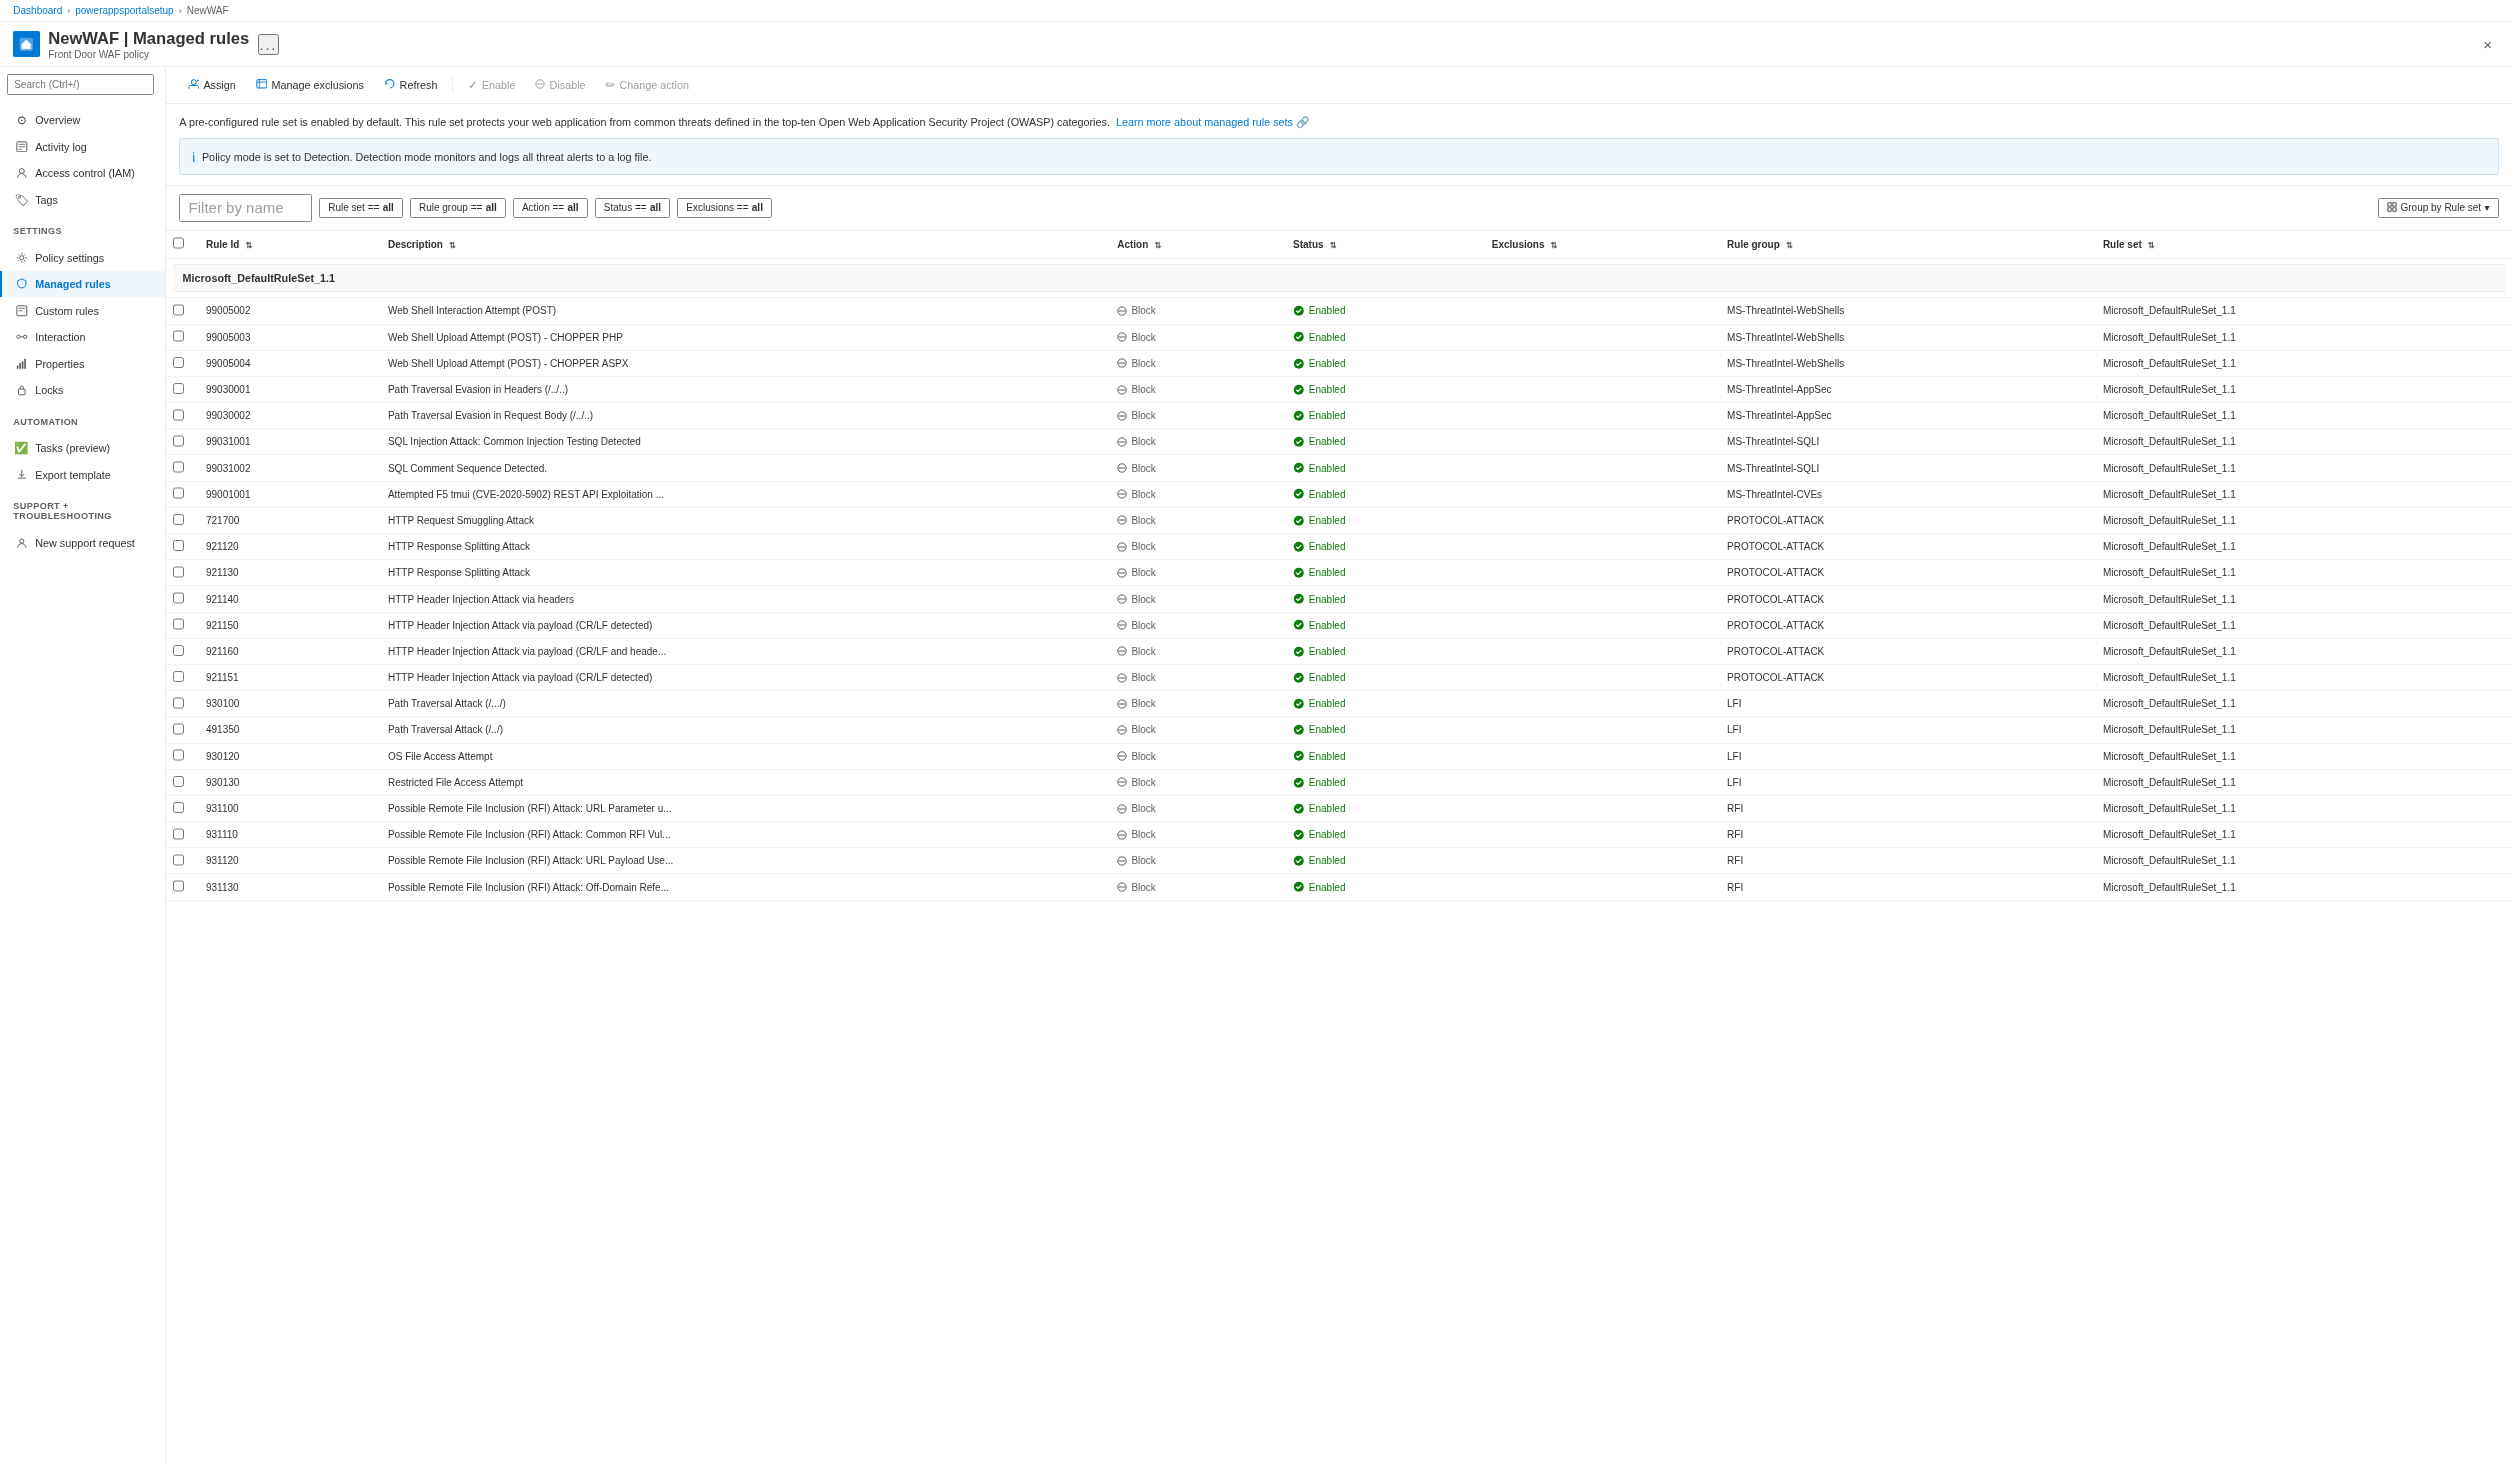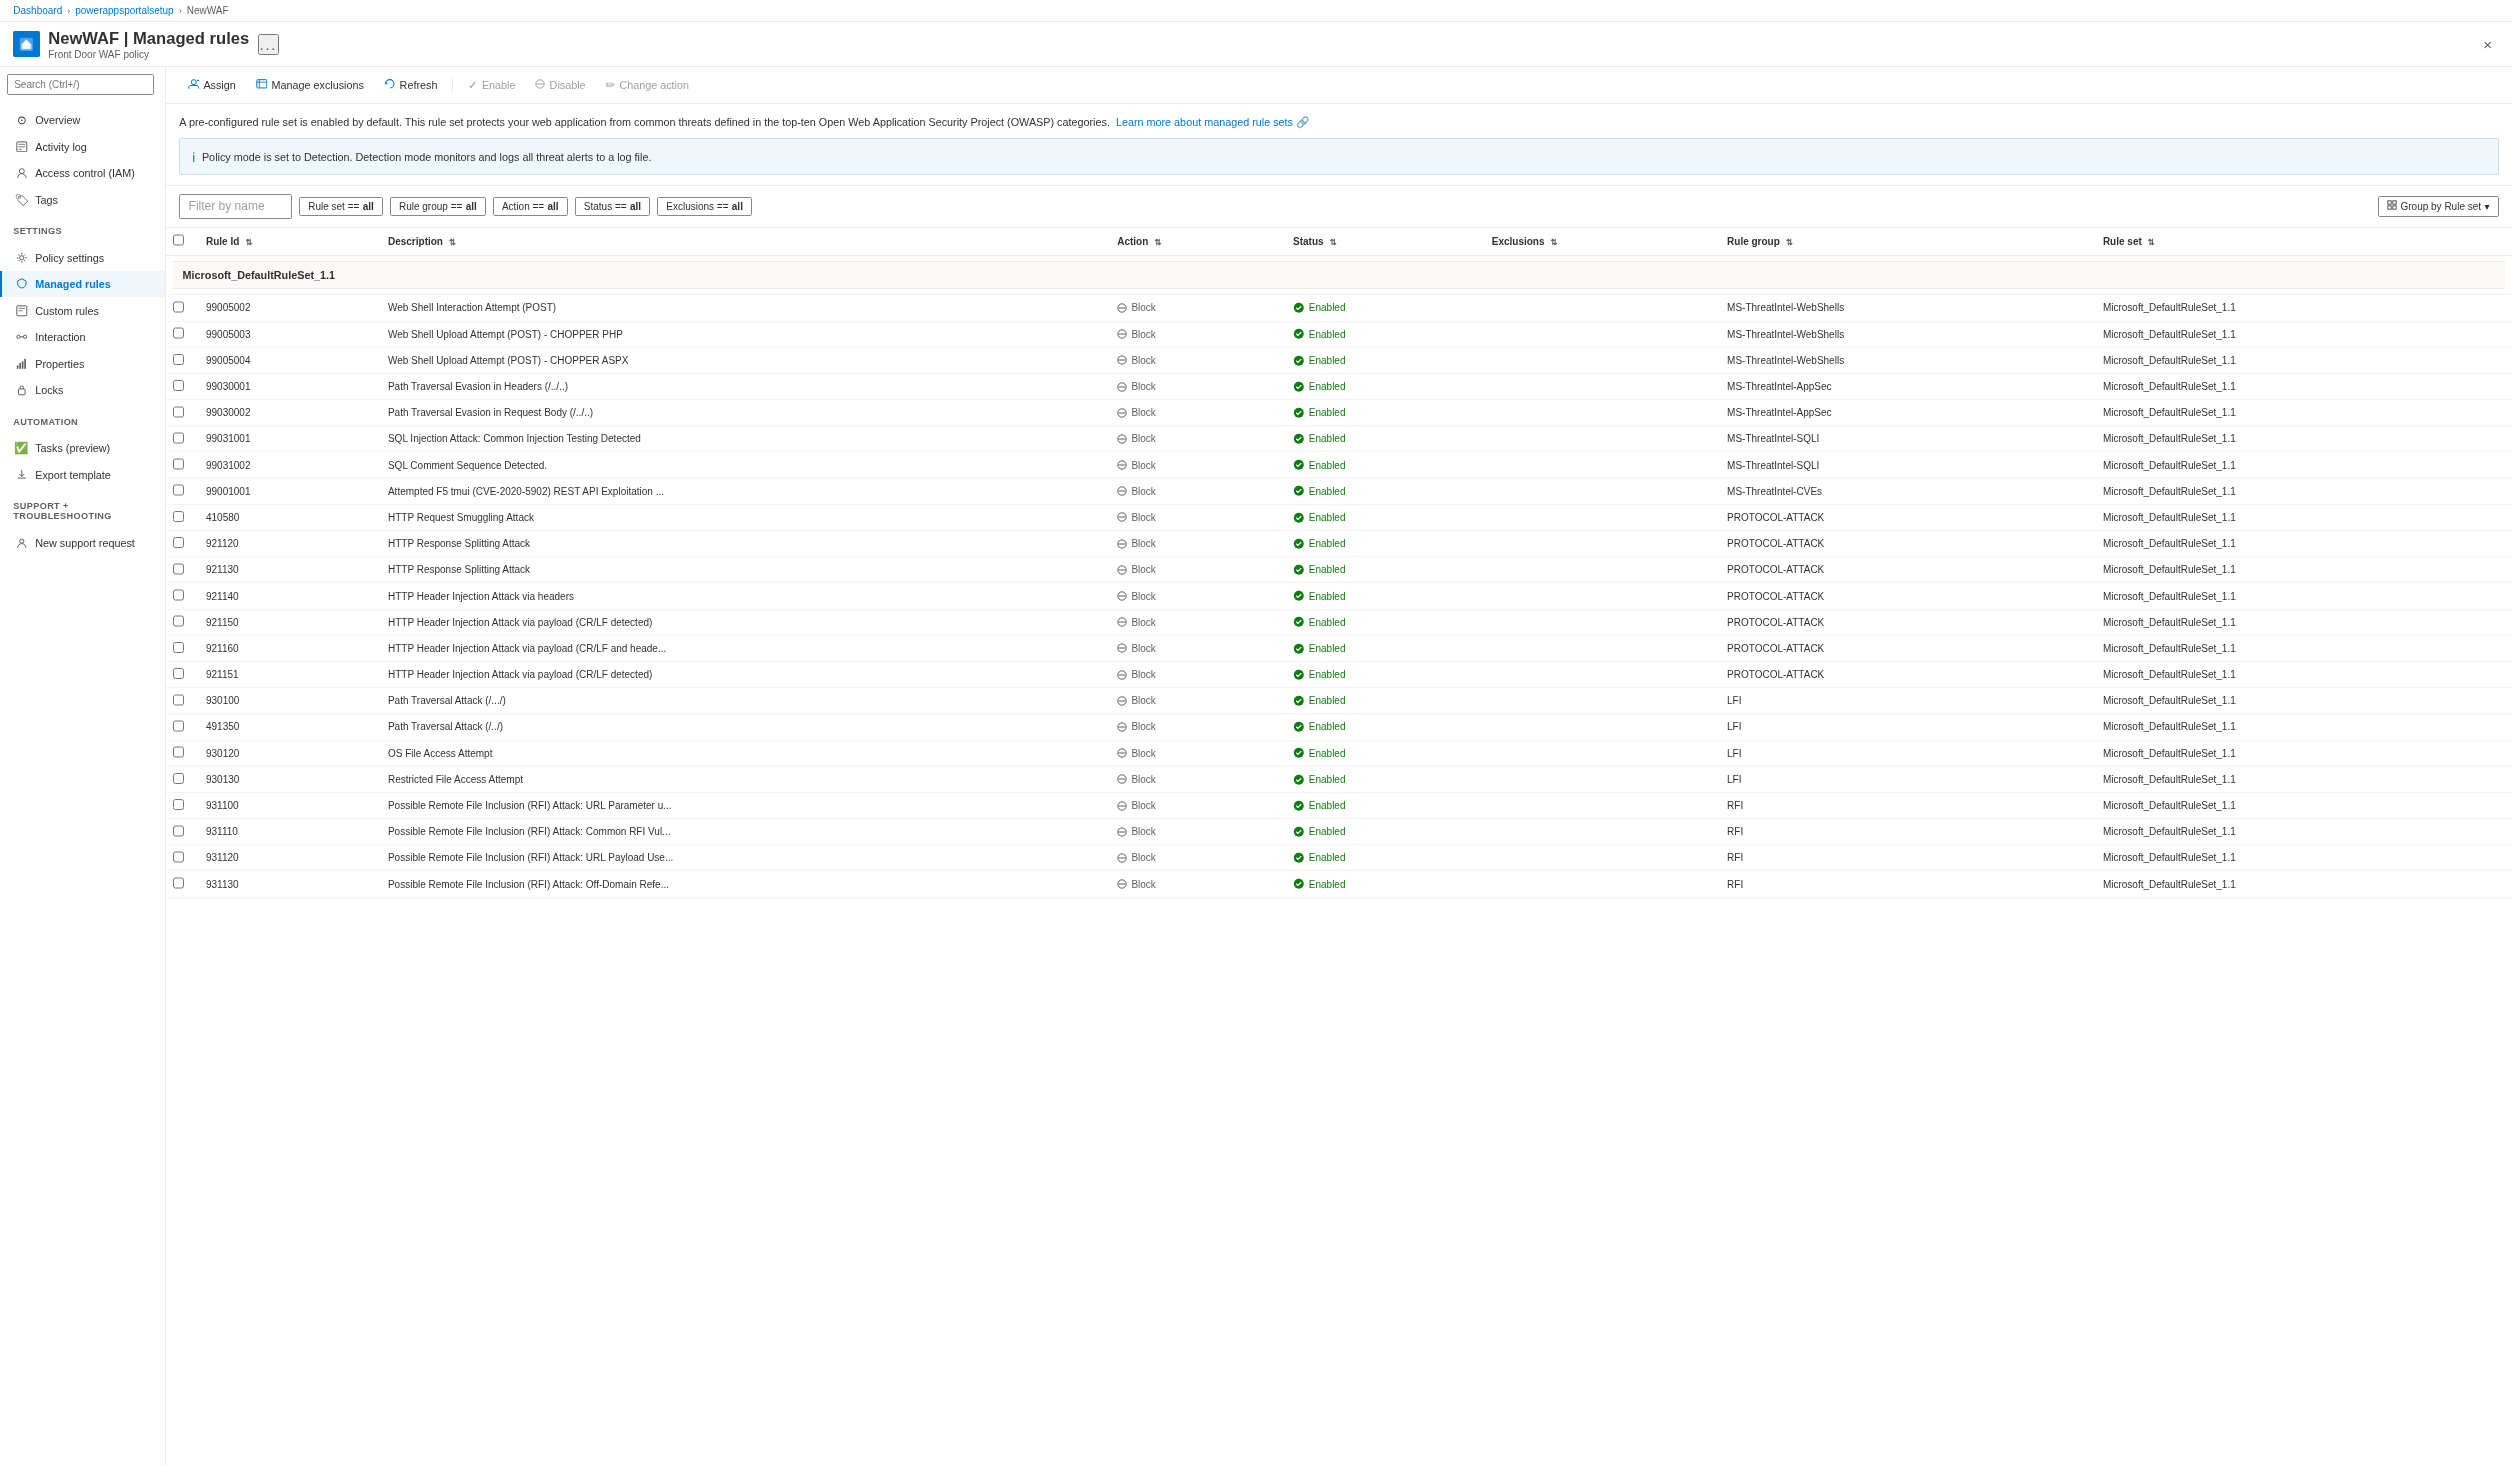--- a/index.html
+++ b/index.html
@@ -45,21 +45,21 @@
 
     
     .info-section { padding: 10px 13.3px; background: #fff; border-bottom: 0.8px solid #edebe9; }
     .info-text { font-size: 10.8px; color: #323130; line-height: 1.5; }
     .info-link { color: #0078d4; text-decoration: none; }
     .info-alert { display: flex; align-items: center; gap: 6.6px; background: #eff6fc; border: 0.8px solid #c7e0f4; border-radius: 1.7px; padding: 8.3px 11.6px; margin-top: 8.3px; font-size: 10.8px; color: #323130; }
     .info-alert-icon { color: #0078d4; font-size: 13.3px; flex-shrink: 0; }
 
     
     .filter-bar { padding: 8.3px 13.3px; background: #fff; border-bottom: 0.8px solid #edebe9; display: flex; align-items: center; gap: 6.6px; flex-wrap: wrap; }
-    .filter-input { border: 0.8px solid #8a8886; border-radius: 1.7px; padding: 4.2px 8.3px; font-size: 12px; color: #323130; width: 113px; }
+    .filter-input { border: 0.8px solid #8a8886; border-radius: 1.7px; padding: 4.2px 8.3px; font-size: 15px; color: #323130; width: 133px; }
     .filter-input::placeholder { color: #a19f9d; }
     .filter-chip { border: 0.8px solid #8a8886; border-radius: 1.7px; padding: 3.3px 8.3px; font-size: 10px; color: #323130; background: #fff; cursor: pointer; display: flex; align-items: center; gap: 3.3px; }
     .filter-chip .all { font-weight: 600; }
     .group-by-btn { border: 0.8px solid #8a8886; border-radius: 1.7px; padding: 3.3px 8.3px; font-size: 10px; color: #323130; background: #fff; cursor: pointer; display: flex; align-items: center; gap: 3.3px; margin-left: auto; }
     .rules-count { font-size: 10px; color: #605e5c; padding: 1.7px 0 0 0; }
 
     
     .table-container { flex: 1; overflow-y: auto; background: #fff; }
     table { width: 100%; border-collapse: collapse; }
     thead { position: sticky; top: 0; z-index: 10; }
@@ -562,21 +562,21 @@
                   </svg>
         Enabled
       </span>
     </td>
     <td></td>
     <td>MS-ThreatIntel-CVEs</td>
     <td>Microsoft_DefaultRuleSet_1.1</td>
   </tr>
             <tr>
     <td><input type="checkbox" style=""></td>
-    <td>410580</td>
+    <td>721700</td>
     <td style="max-width:266px; overflow:hidden; text-overflow:ellipsis; white-space:nowrap;">HTTP Request Smuggling Attack</td>
     <td>
       <span class="action-block">
         <svg width="10" height="10" viewBox="0 0 12 12" fill="none">
                     <circle cx="6" cy="6" r="5" stroke="#605e5c" stroke-width="1.2" fill="none"></circle>
                     <line x1="2" y1="6" x2="10" y2="6" stroke="#605e5c" stroke-width="1.2"></line>
                   </svg>
         Block
       </span>
     </td>

